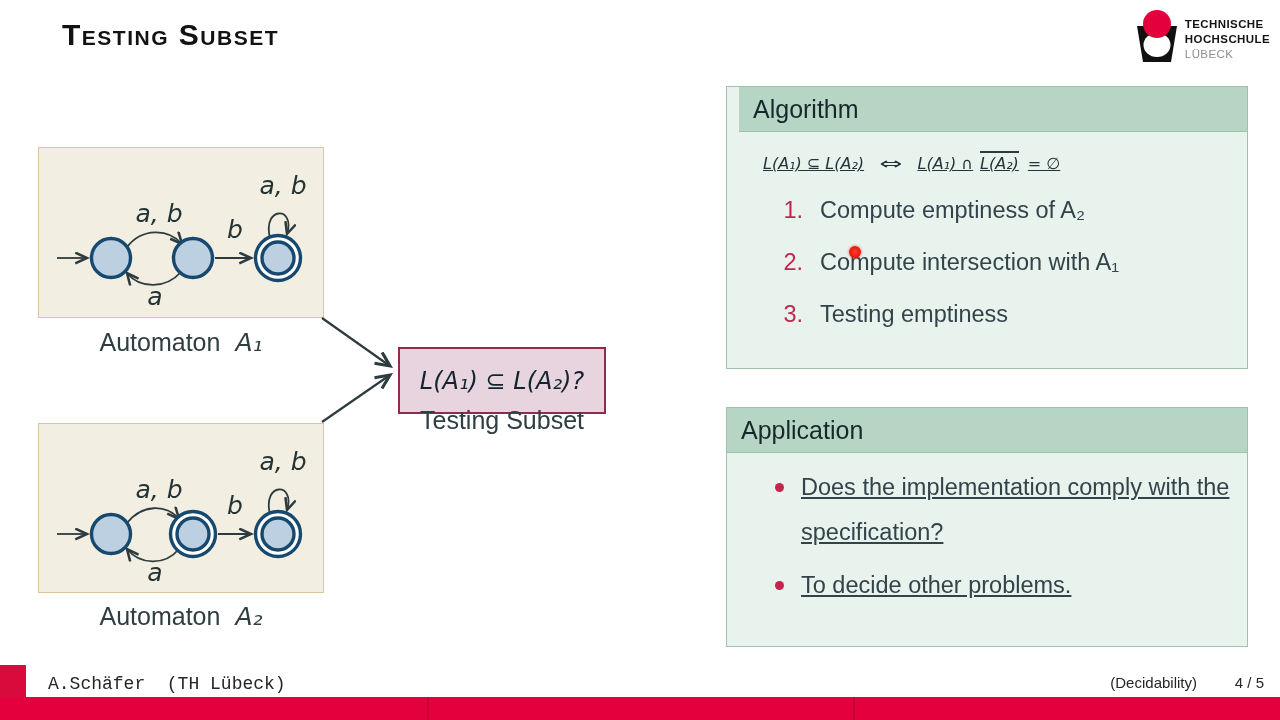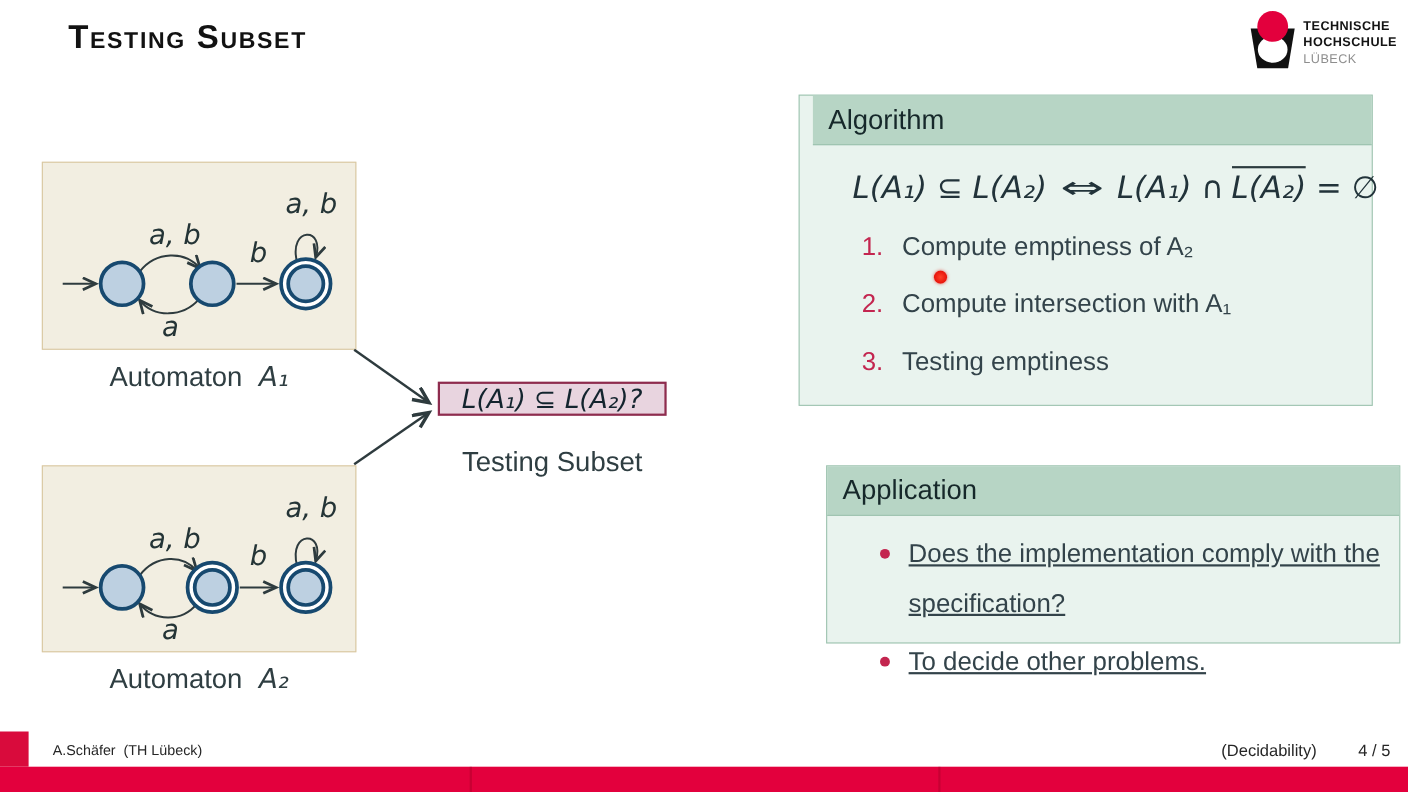--- a/index.html
+++ b/index.html
@@ -36,45 +36,45 @@
   }
   #caption-a1{top:328px;}
   #caption-a2{top:602px;}
   .autocaption .math{margin-left:15px;}
 
   
   #converge{position:absolute;left:300px;top:300px;}
 
   
   .subset-box{
-    position:absolute;left:398px;top:347px;width:208px;height:31px;
+    position:absolute;left:398px;top:347px;width:208px;height:67px;
     background:#e8d4df;border:2px solid #8e2c4e;box-sizing:border-box;
     display:flex;align-items:center;justify-content:center;
     font-size:24px;color:#13242e;
   }
   .subset-caption{
     position:absolute;left:388px;top:406px;width:228px;text-align:center;
     font-size:25px;color:#2f3e42;
   }
 
   
   .block{
     position:absolute;left:726px;width:522px;box-sizing:border-box;
     background:#e9f3ee;border:1px solid #9dc3af;
   }
   #block-algorithm{top:86px;height:283px;padding-left:12px;}
-  #block-application{top:423px;height:162px;margin-left:25px;}
+  #block-application{top:407px;height:240px;}
   .block-header{
     background:#b7d5c5;height:44px;line-height:44px;padding-left:14px;
     font-size:25px;color:#16282a;border-bottom:1px solid #9dc3af;
   }
   .block-body{padding:14px 16px 0 16px;color:#33434a;}
 
   .formula{
-    font-size:28px;color:#22333a;margin:8px 0 0 20px;white-space:nowrap;
+    font-size:16px;color:#22333a;margin:8px 0 0 8px;white-space:nowrap;text-decoration:underline;
   }
   .formula .iff{
     display:inline-block;transform:scaleX(1.7);
     margin:0 20px;font-style:normal;font-family:"DejaVu Sans",sans-serif;color:#22333a;
   }
   .formula .ovl{border-top:2px solid #2b3a3d;padding-top:1px;margin-left:7px;}
   .formula .tail{margin-left:9px;}
 
   .enum{margin-top:22px;}
   .enum-row{display:flex;margin-bottom:21px;font-size:23.5px;line-height:31px;}
@@ -82,21 +82,21 @@
 
   .bullets{padding-top:12px;}
   .bullet-row{display:flex;margin-bottom:8px;font-size:23.5px;line-height:45px;text-decoration:underline;}
   .bullet-dot{
     flex:none;width:9px;height:9px;border-radius:50%;
     background:#c3254f;margin:18px 17px 0 32px;
   }
   .bullet-text{max-width:440px;}
 
   
-  .footer-author{position:absolute;left:48px;top:674px;font-size:13px;color:#262626;white-space:pre;}
+  .footer-author{position:absolute;left:48px;top:674px;font-size:18px;color:#262626;white-space:pre;font-family:Liberation Mono, monospace;}
   .footer-section{position:absolute;top:674px;right:83px;font-size:15px;color:#262626;}
   .footer-page{position:absolute;top:674px;right:16px;font-size:15px;color:#262626;}
   .footer-square{position:absolute;left:0;top:665px;width:26px;height:32px;background:#d90b3c;}
   .footer-bar{position:absolute;left:0;top:697px;width:1280px;height:23px;background:#e3003d;}
   .bar-seam{position:absolute;top:697px;width:2px;height:23px;background:rgba(150,0,35,.35);}
   #seam-1{left:427px;}
   #seam-2{left:853px;}
 
   
   .laser-dot{

